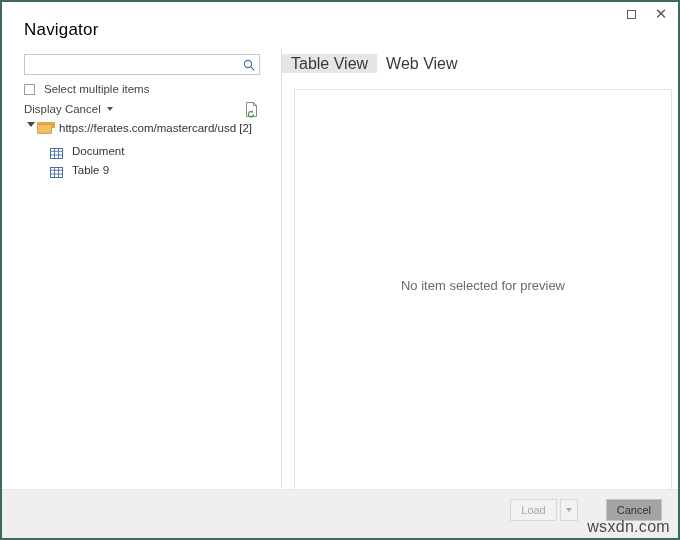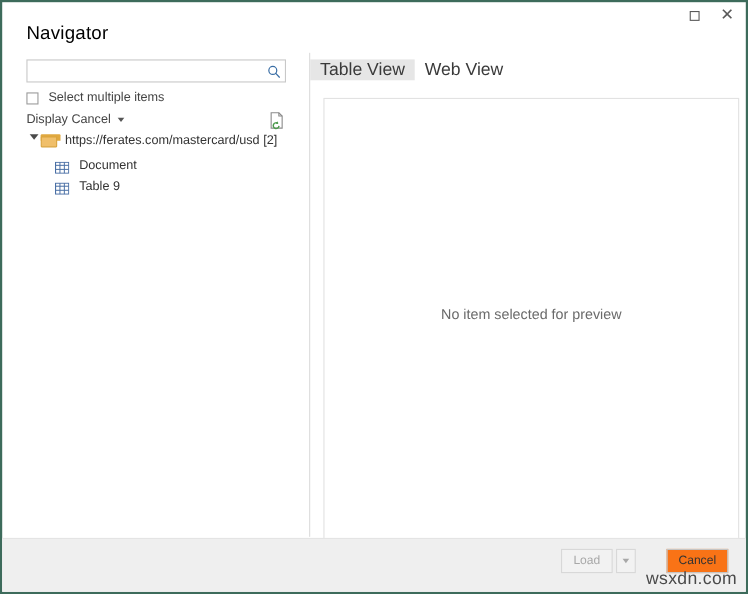--- a/index.html
+++ b/index.html
@@ -336,21 +336,21 @@
     padding: 0 10px;
     cursor: default;
     white-space: nowrap;
   }
   .btn.disabled {
     color: #a8a8a8;
     border-color: #d8d8d8;
     background: #f2f2f2;
   }
   .btn.primary-enabled {
-    background: #f97316;
+    background: #a3a3a3;
     border-color: #c4c4c4;
     color: #333;
   }
   .split-arrow {
     width: 18px;
     min-width: 18px;
     padding: 0;
     margin-left: 3px;
   }
   .split-arrow i {

